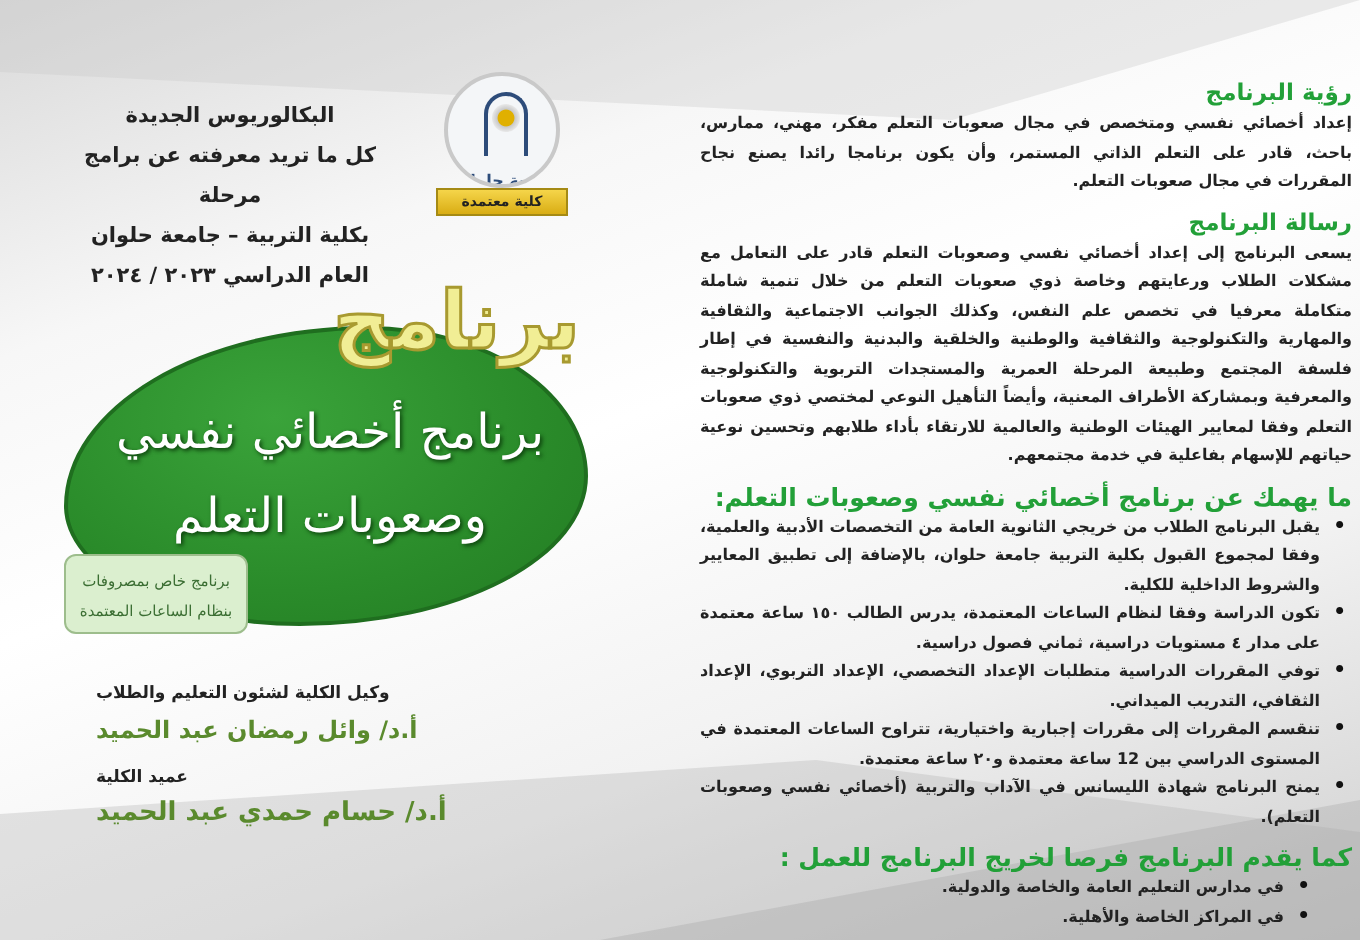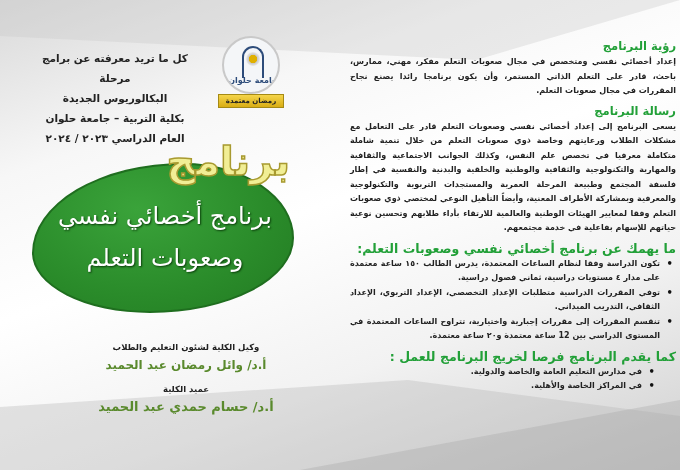--- a/index.html
+++ b/index.html
@@ -16,36 +16,36 @@
 
   
   .left { position:absolute; left:0; top:0; width:340px; height:470px; }
   .intro { position:absolute; left:30px; top:48px; width:170px; text-align:center; direction:rtl;
     font-size:10.5px; font-weight:bold; line-height:20px; color:#222; }
   .logo { position:absolute; left:218px; top:36px; width:66px; height:72px; }
   .logo-circle { position:absolute; left:4px; top:0; width:58px; height:58px; border-radius:50%;
     background:#f4f6f8; border:2px solid #c9c9c9; overflow:hidden; }
   .logo-arch { position:absolute; left:18px; top:8px; width:22px; height:32px; border:2px solid #2d4c7a; border-bottom:none; border-radius:11px 11px 0 0; }
   .logo-sun { position:absolute; left:22px; top:14px; width:14px; height:14px; border-radius:50%; background:radial-gradient(#e0b000 40%, #c9c9c9 45%, #e8e8e8 70%); }
-  .logo-name { position:absolute; left:0; width:58px; top:38px; text-align:center; font-size:8px; font-weight:bold; color:#2d4c7a; direction:rtl; }
+  .logo-name { position:absolute; left:0; width:58px; top:48px; text-align:center; font-size:8px; font-weight:bold; color:#2d4c7a; direction:rtl; }
   .logo-badge { position:absolute; left:0; top:58px; width:66px; height:14px; background:linear-gradient(#f5d54a,#d9ad14);
     border:1px solid #a58a14; font-size:7px; font-weight:bold; text-align:center; line-height:12px; direction:rtl; color:#222; }
 
   .green-shape { position:absolute; left:32px; top:163px; width:262px; height:150px;
     background:radial-gradient(ellipse at 40% 30%, #3aa33a 0%, #2a8b2a 60%, #227a22 100%);
     border-radius:58% 42% 55% 45% / 60% 50% 50% 40%;
     border:2px solid #1f6e1f; }
   .prog-big { position:absolute; left:180px; top:138px; width:110px; text-align:left; font-size:40px; font-weight:bold;
     color:#f1ee95; -webkit-text-stroke:1.5px #a89a30; direction:rtl; line-height:46px; }
   .prog-title { position:absolute; left:50px; top:195px; width:230px; text-align:center; direction:rtl;
     font-size:24px; font-weight:normal; color:#ffffff; line-height:42px; text-shadow:1px 1px 2px #0b3d0b; }
   .note-box { position:absolute; left:32px; top:277px; width:92px; height:40px; background:#dbefcf;
     border:1px solid #9dbd8c; border-radius:6px; text-align:center; direction:rtl; font-size:7.5px; line-height:15px; color:#3b6e33; padding-top:5px; }
 
-  .staff { position:absolute; left:76px; top:340px; width:220px; text-align:center; direction:rtl; }
+  .staff { position:absolute; left:48px; top:340px; width:220px; text-align:left; direction:rtl; }
   .role { font-size:8.5px; font-weight:bold; color:#222; line-height:14px; }
   .name { font-size:12px; font-weight:bold; color:#5a8a2d; line-height:22px; margin-bottom:6px; }
   .name.big { font-size:13px; }
 
   
   .right { position:absolute; left:350px; top:0; width:326px; height:470px; direction:rtl; text-align:right; }
   .h { color:#22a038; font-weight:bold; font-size:11.5px; line-height:17px; }
   .h.big { font-size:12.5px; }
   .p { font-size:8px; font-weight:bold; color:#222; line-height:14.5px; text-align:justify; }
   ul.b { list-style:none; margin-right:0; }
@@ -54,63 +54,69 @@
 </style>
 </head>
 <body>
 
 <div class="shard s1"></div>
 <div class="shard s2"></div>
 <div class="shard s3"></div>
 
 <div class="left">
   <div class="intro">
+    <div>البكالوريوس الجديدة</div>
     <div>كل ما تريد معرفته عن برامج مرحلة</div>
-    <div>البكالوريوس الجديدة</div>
     <div>بكلية التربية – جامعة حلوان</div>
     <div>العام الدراسي ٢٠٢٣ / ٢٠٢٤</div>
   </div>
 
   <div class="logo">
     <div class="logo-circle">
       <div class="logo-arch"></div>
       <div class="logo-sun"></div>
       <div class="logo-name">جامعة حلوان</div>
     </div>
-    <div class="logo-badge">رمضان معتمدة</div>
+    <div class="logo-badge">كلية معتمدة</div>
   </div>
 
   <div class="green-shape"></div>
   <div class="prog-big">برنامج</div>
   <div class="prog-title">
     <div>برنامج أخصائي نفسي</div>
     <div>وصعوبات التعلم</div>
+  </div>
+  <div class="note-box">
+    <div>برنامج خاص بمصروفات</div>
+    <div>بنظام الساعات المعتمدة</div>
   </div>
 
   <div class="staff">
     <div class="role">وكيل الكلية لشئون التعليم والطلاب</div>
     <div class="name">أ.د/ وائل رمضان عبد الحميد</div>
     <div class="role">عميد الكلية</div>
     <div class="name big">أ.د/ حسام حمدي عبد الحميد</div>
   </div>
 </div>
 
 <div class="right">
   <div style="height:38px"></div>
   <div class="h">رؤية البرنامج</div>
   <div class="p">إعداد أخصائي نفسي ومتخصص في مجال صعوبات التعلم مفكر، مهني، ممارس، باحث، قادر على التعلم الذاتي المستمر، وأن يكون برنامجا رائدا يصنع نجاح المقررات في مجال صعوبات التعلم.</div>
   <div style="height:4px"></div>
   <div class="h">رسالة البرنامج</div>
   <div class="p">يسعى البرنامج إلى إعداد أخصائي نفسي وصعوبات التعلم قادر على التعامل مع مشكلات الطلاب ورعايتهم وخاصة ذوي صعوبات التعلم من خلال تنمية شاملة متكاملة معرفيا في تخصص علم النفس، وكذلك الجوانب الاجتماعية والثقافية والمهارية والتكنولوجية والثقافية والوطنية والخلقية والبدنية والنفسية في إطار فلسفة المجتمع وطبيعة المرحلة العمرية والمستجدات التربوية والتكنولوجية والمعرفية وبمشاركة الأطراف المعنية، وأيضاً التأهيل النوعي لمختصي ذوي صعوبات التعلم وفقا لمعايير الهيئات الوطنية والعالمية للارتقاء بأداء طلابهم وتحسين نوعية حياتهم للإسهام بفاعلية في خدمة مجتمعهم.</div>
   <div style="height:4px"></div>
   <div class="h big">ما يهمك عن برنامج أخصائي نفسي وصعوبات التعلم:</div>
   <ul class="b">
+    <li>يقبل البرنامج الطلاب من خريجي الثانوية العامة من التخصصات الأدبية والعلمية، وفقا لمجموع القبول بكلية التربية جامعة حلوان، بالإضافة إلى تطبيق المعايير والشروط الداخلية للكلية.</li>
     <li>تكون الدراسة وفقا لنظام الساعات المعتمدة، يدرس الطالب ١٥٠ ساعة معتمدة على مدار ٤ مستويات دراسية، ثماني فصول دراسية.</li>
     <li>توفي المقررات الدراسية متطلبات الإعداد التخصصي، الإعداد التربوي، الإعداد الثقافي، التدريب الميداني.</li>
     <li>تنقسم المقررات إلى مقررات إجبارية واختيارية، تتراوح الساعات المعتمدة في المستوى الدراسي بين 12 ساعة معتمدة و٢٠ ساعة معتمدة.</li>
+    <li>يمنح البرنامج شهادة الليسانس في الآداب والتربية (أخصائي نفسي وصعوبات التعلم).</li>
   </ul>
   <div style="height:4px"></div>
   <div class="h big">كما يقدم البرنامج فرصا لخريج البرنامج للعمل :</div>
   <ul class="b" style="padding-right:18px">
     <li>في مدارس التعليم العامة والخاصة والدولية.</li>
     <li>في المراكز الخاصة والأهلية.</li>
   </ul>
 </div>
 
 </body></html>

